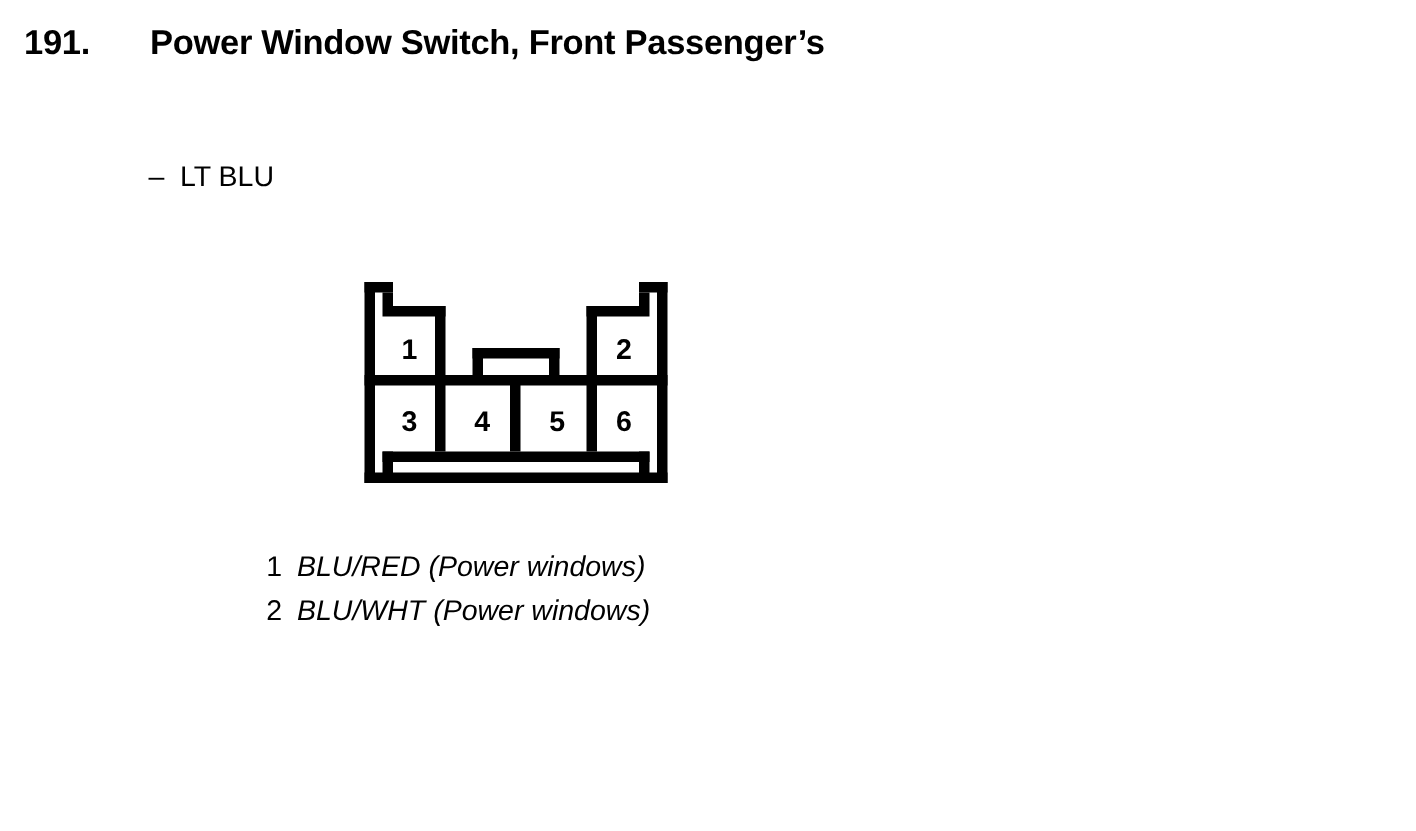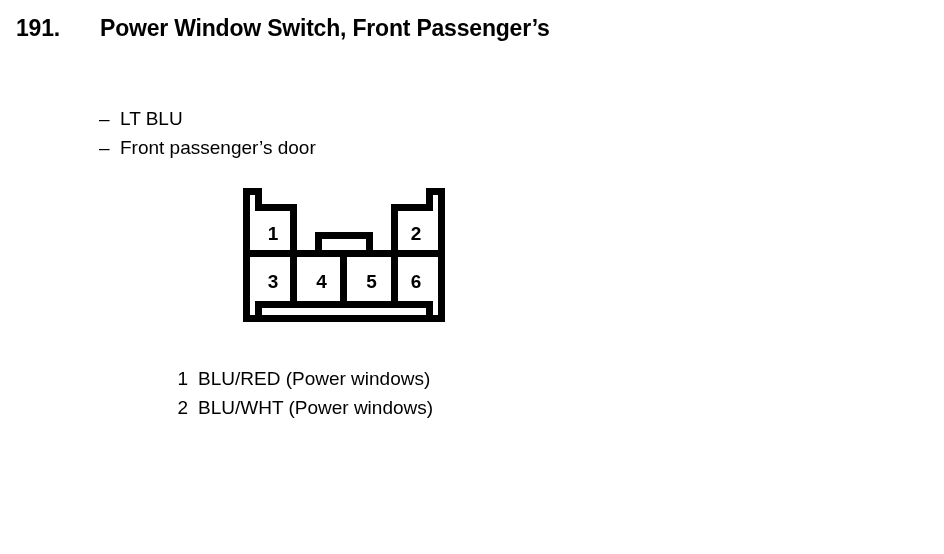--- a/index.html
+++ b/index.html
@@ -84,35 +84,33 @@
     height: 29px;
   }
   #pin-legend .pin-no {
     display: inline-block;
     width: 20px;
     text-align: right;
   }
   #pin-legend .pin-desc {
     display: inline-block;
     margin-left: 10px;
+    font-style: italic;
   }
 </style>
 </head>
 <body>
 
 <div id="page-title">
   <span class="num">191.</span><span>Power Window Switch, Front Passenger’s</span>
 </div>
 
 <div id="notes">
   <span class="note-row">
     <span class="dash">–</span><span>LT BLU</span>
-  </span>
-  <span class="note-row">
-    <span class="dash">–</span><span>Front passenger’s door</span>
   </span>
 </div>
 
 <div id="connector">
 
   <div class="seg" style="left:0px; top:2px; width:7px; height:134px;"></div>
 
   <div class="seg" style="left:195px; top:2px; width:7px; height:134px;"></div>
 
   <div class="seg" style="left:0px; top:2px; width:19px; height:7px;"></div>

